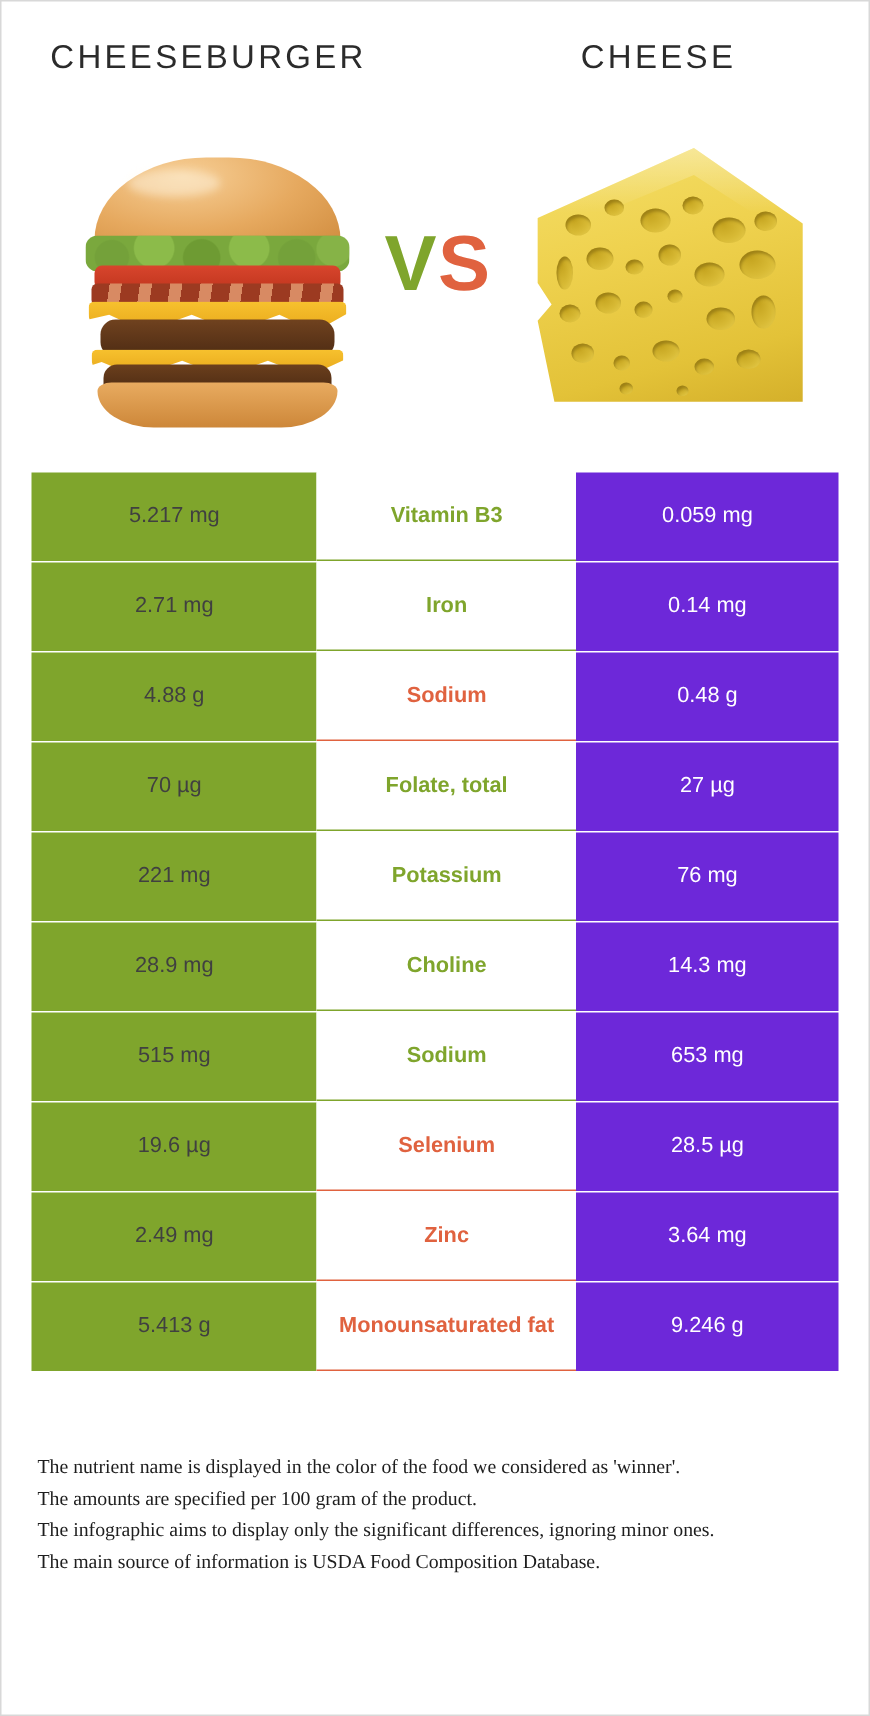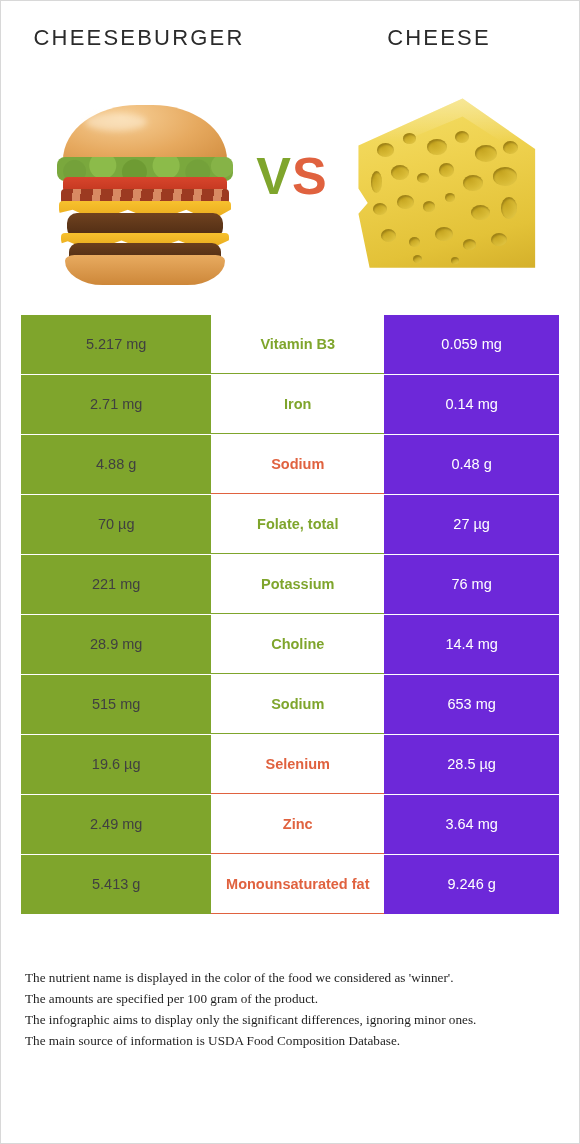--- a/index.html
+++ b/index.html
@@ -319,21 +319,21 @@
         <div class="cell right">27 µg</div>
       </div>
       <div class="row win-left">
         <div class="cell left">221 mg</div>
         <div class="cell mid">Potassium</div>
         <div class="cell right">76 mg</div>
       </div>
       <div class="row win-left">
         <div class="cell left">28.9 mg</div>
         <div class="cell mid">Choline</div>
-        <div class="cell right">14.4 mg</div>
+        <div class="cell right">14.3 mg</div>
       </div>
       <div class="row win-left">
         <div class="cell left">515 mg</div>
         <div class="cell mid">Sodium</div>
         <div class="cell right">653 mg</div>
       </div>
       <div class="row win-right">
         <div class="cell left">19.6 µg</div>
         <div class="cell mid">Selenium</div>
         <div class="cell right">28.5 µg</div>

